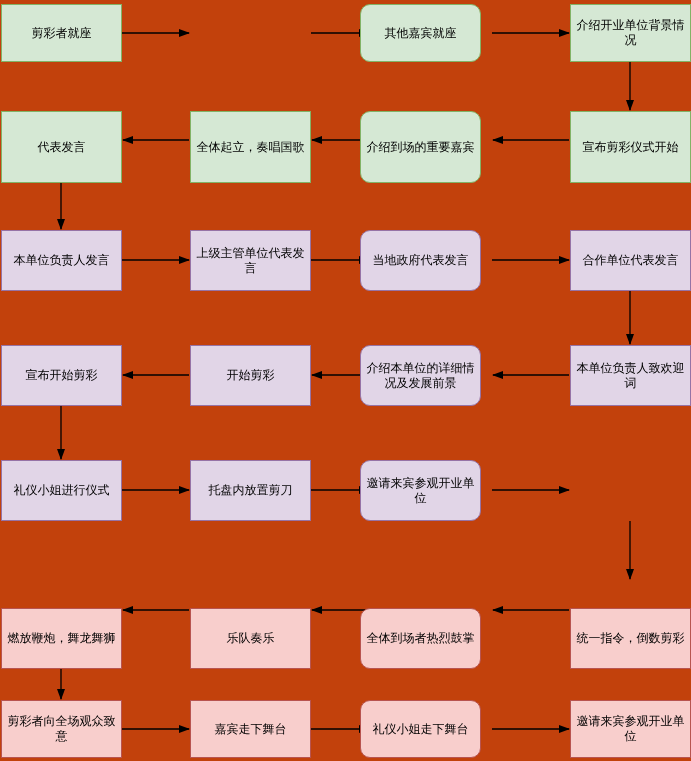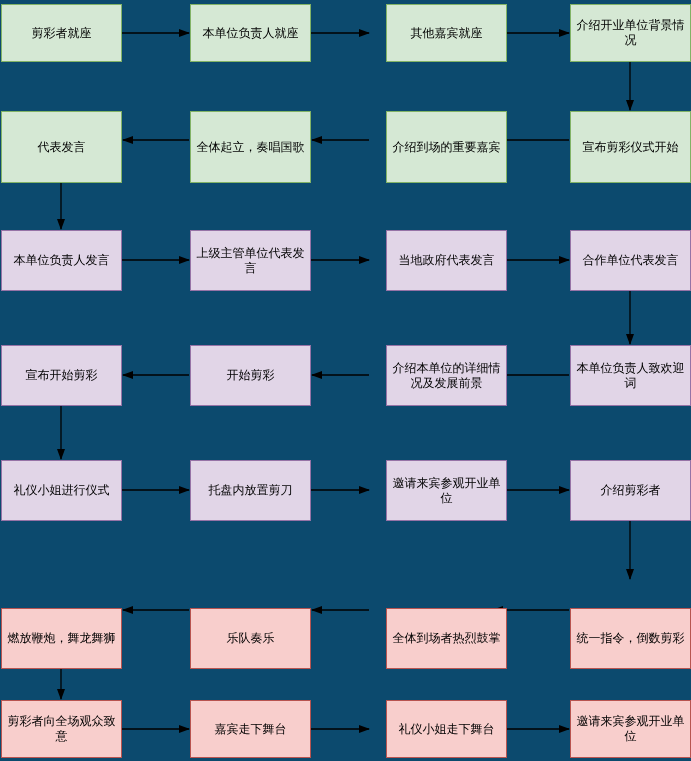--- a/index.html
+++ b/index.html
@@ -1,20 +1,20 @@
 <!DOCTYPE html>
 <html><head>
 <meta charset="utf-8">
 <style>
   html, body { margin: 0; padding: 0; background: #ffffff; }
   #canvas {
     position: relative;
     width: 691px;
     height: 761px;
-    background: #0c4a6e;
+    background: #c2410c;
     font-family: "DejaVu Sans", "Liberation Sans", sans-serif;
     overflow: hidden;
   }
   #arrow-layer {
     position: absolute;
     left: 0; top: 0;
     width: 691px; height: 761px;
     pointer-events: none;
   }
   .box {
@@ -37,21 +37,21 @@
   .red    { background: #f8cecc; border-color: #b85450; }
   .r0 { top: 4px;   height: 58px; }
   .r1 { top: 111px; height: 72px; }
   .r2 { top: 230px; height: 61px; }
   .r3 { top: 345px; height: 61px; }
   .r4 { top: 460px; height: 61px; }
   .r5 { top: 580px; height: 61px; margin-top: 28px; }
   .r6 { top: 700px; height: 58px; }
   .c0 { left: 1px; }
   .c1 { left: 190px; }
-  .c2 { left: 386px; }
+  .c2 { left: 360px; border-radius: 10px; }
   .c3 { left: 570px; }
 </style>
 </head>
 <body>
 
 <div id="canvas">
 
   <svg id="arrow-layer" width="691" height="761" viewBox="0 0 691 761" xmlns="http://www.w3.org/2000/svg">
     <defs>
       <marker id="ah" markerWidth="12" markerHeight="10" refX="10" refY="4" orient="auto" markerUnits="userSpaceOnUse">
@@ -88,21 +88,20 @@
     <line x1="369" y1="610" x2="312" y2="610" stroke="#000" stroke-width="1.3" marker-end="url(#ah)"></line>
     <line x1="189" y1="610" x2="123" y2="610" stroke="#000" stroke-width="1.3" marker-end="url(#ah)"></line>
     <line x1="61" y1="641" x2="61" y2="699" stroke="#000" stroke-width="1.3" marker-end="url(#ah)"></line>
 
     <line x1="122" y1="729" x2="189" y2="729" stroke="#000" stroke-width="1.3" marker-end="url(#ah)"></line>
     <line x1="311" y1="729" x2="369" y2="729" stroke="#000" stroke-width="1.3" marker-end="url(#ah)"></line>
     <line x1="492" y1="729" x2="569" y2="729" stroke="#000" stroke-width="1.3" marker-end="url(#ah)"></line>
   </svg>
 
   <div class="box green r0 c0">剪彩者就座</div>
-  <div class="box green r0 c1">本单位负责人就座</div>
   <div class="box green r0 c2">其他嘉宾就座</div>
   <div class="box green r0 c3">介绍开业单位背景情况</div>
 
   <div class="box green r1 c0">代表发言</div>
   <div class="box green r1 c1">全体起立，奏唱国歌</div>
   <div class="box green r1 c2">介绍到场的重要嘉宾</div>
   <div class="box green r1 c3">宣布剪彩仪式开始</div>
 
   <div class="box purple r2 c0">本单位负责人发言</div>
   <div class="box purple r2 c1">上级主管单位代表发言</div>
@@ -110,21 +109,20 @@
   <div class="box purple r2 c3">合作单位代表发言</div>
 
   <div class="box purple r3 c0">宣布开始剪彩</div>
   <div class="box purple r3 c1">开始剪彩</div>
   <div class="box purple r3 c2">介绍本单位的详细情况及发展前景</div>
   <div class="box purple r3 c3">本单位负责人致欢迎词</div>
 
   <div class="box purple r4 c0">礼仪小姐进行仪式</div>
   <div class="box purple r4 c1">托盘内放置剪刀</div>
   <div class="box purple r4 c2">邀请来宾参观开业单位</div>
-  <div class="box purple r4 c3">介绍剪彩者</div>
 
   <div class="box red r5 c0">燃放鞭炮，舞龙舞狮</div>
   <div class="box red r5 c1">乐队奏乐</div>
   <div class="box red r5 c2">全体到场者热烈鼓掌</div>
   <div class="box red r5 c3">统一指令，倒数剪彩</div>
 
   <div class="box red r6 c0">剪彩者向全场观众致意</div>
   <div class="box red r6 c1">嘉宾走下舞台</div>
   <div class="box red r6 c2">礼仪小姐走下舞台</div>
   <div class="box red r6 c3">邀请来宾参观开业单位</div>

